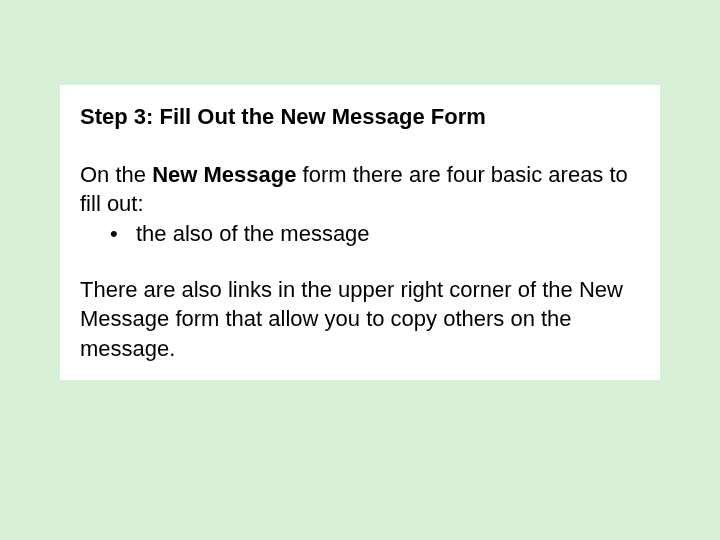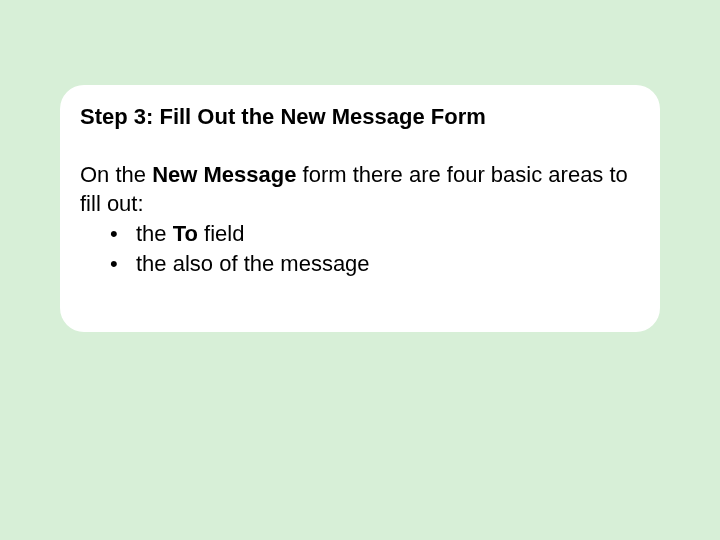--- a/index.html
+++ b/index.html
@@ -9,23 +9,22 @@
     height: 540px;
     background: #d7efd7;
     font-family: Arial, Helvetica, sans-serif;
   }
   .card {
     position: absolute;
     left: 60px;
     top: 85px;
     width: 600px;
     background: #ffffff;
-    padding: 18px 20px 28px 20px;
+    padding: 18px 20px 16px 20px;
     box-sizing: border-box;
-    border-radius: 24px;
   }
   .title {
     font-size: 22px;
     font-weight: bold;
     color: #000;
     margin-bottom: 28px;
     line-height: 1.3;
   }
   .para {
     font-size: 22px;
@@ -59,21 +58,19 @@
 <div class="card">
 
   <div class="title">Step 3: Fill Out the New Message Form</div>
 
   <div class="para">
     <span>On the </span><span class="bold">New Message</span><span> form there are four basic areas to fill out:</span>
   </div>
 
   <ul class="bullets">
     <li>
-      <span>the </span><span class="bold">To</span><span> field</span>
-    </li>
-    <li>
       <span>the also of the message</span><span class="bold"></span><span></span>
     </li>
   </ul>
 
+  <div class="para">There are also links in the upper right corner of the New Message form that allow you to copy others on the message.</div>
 
 </div>
 
 </body></html>

